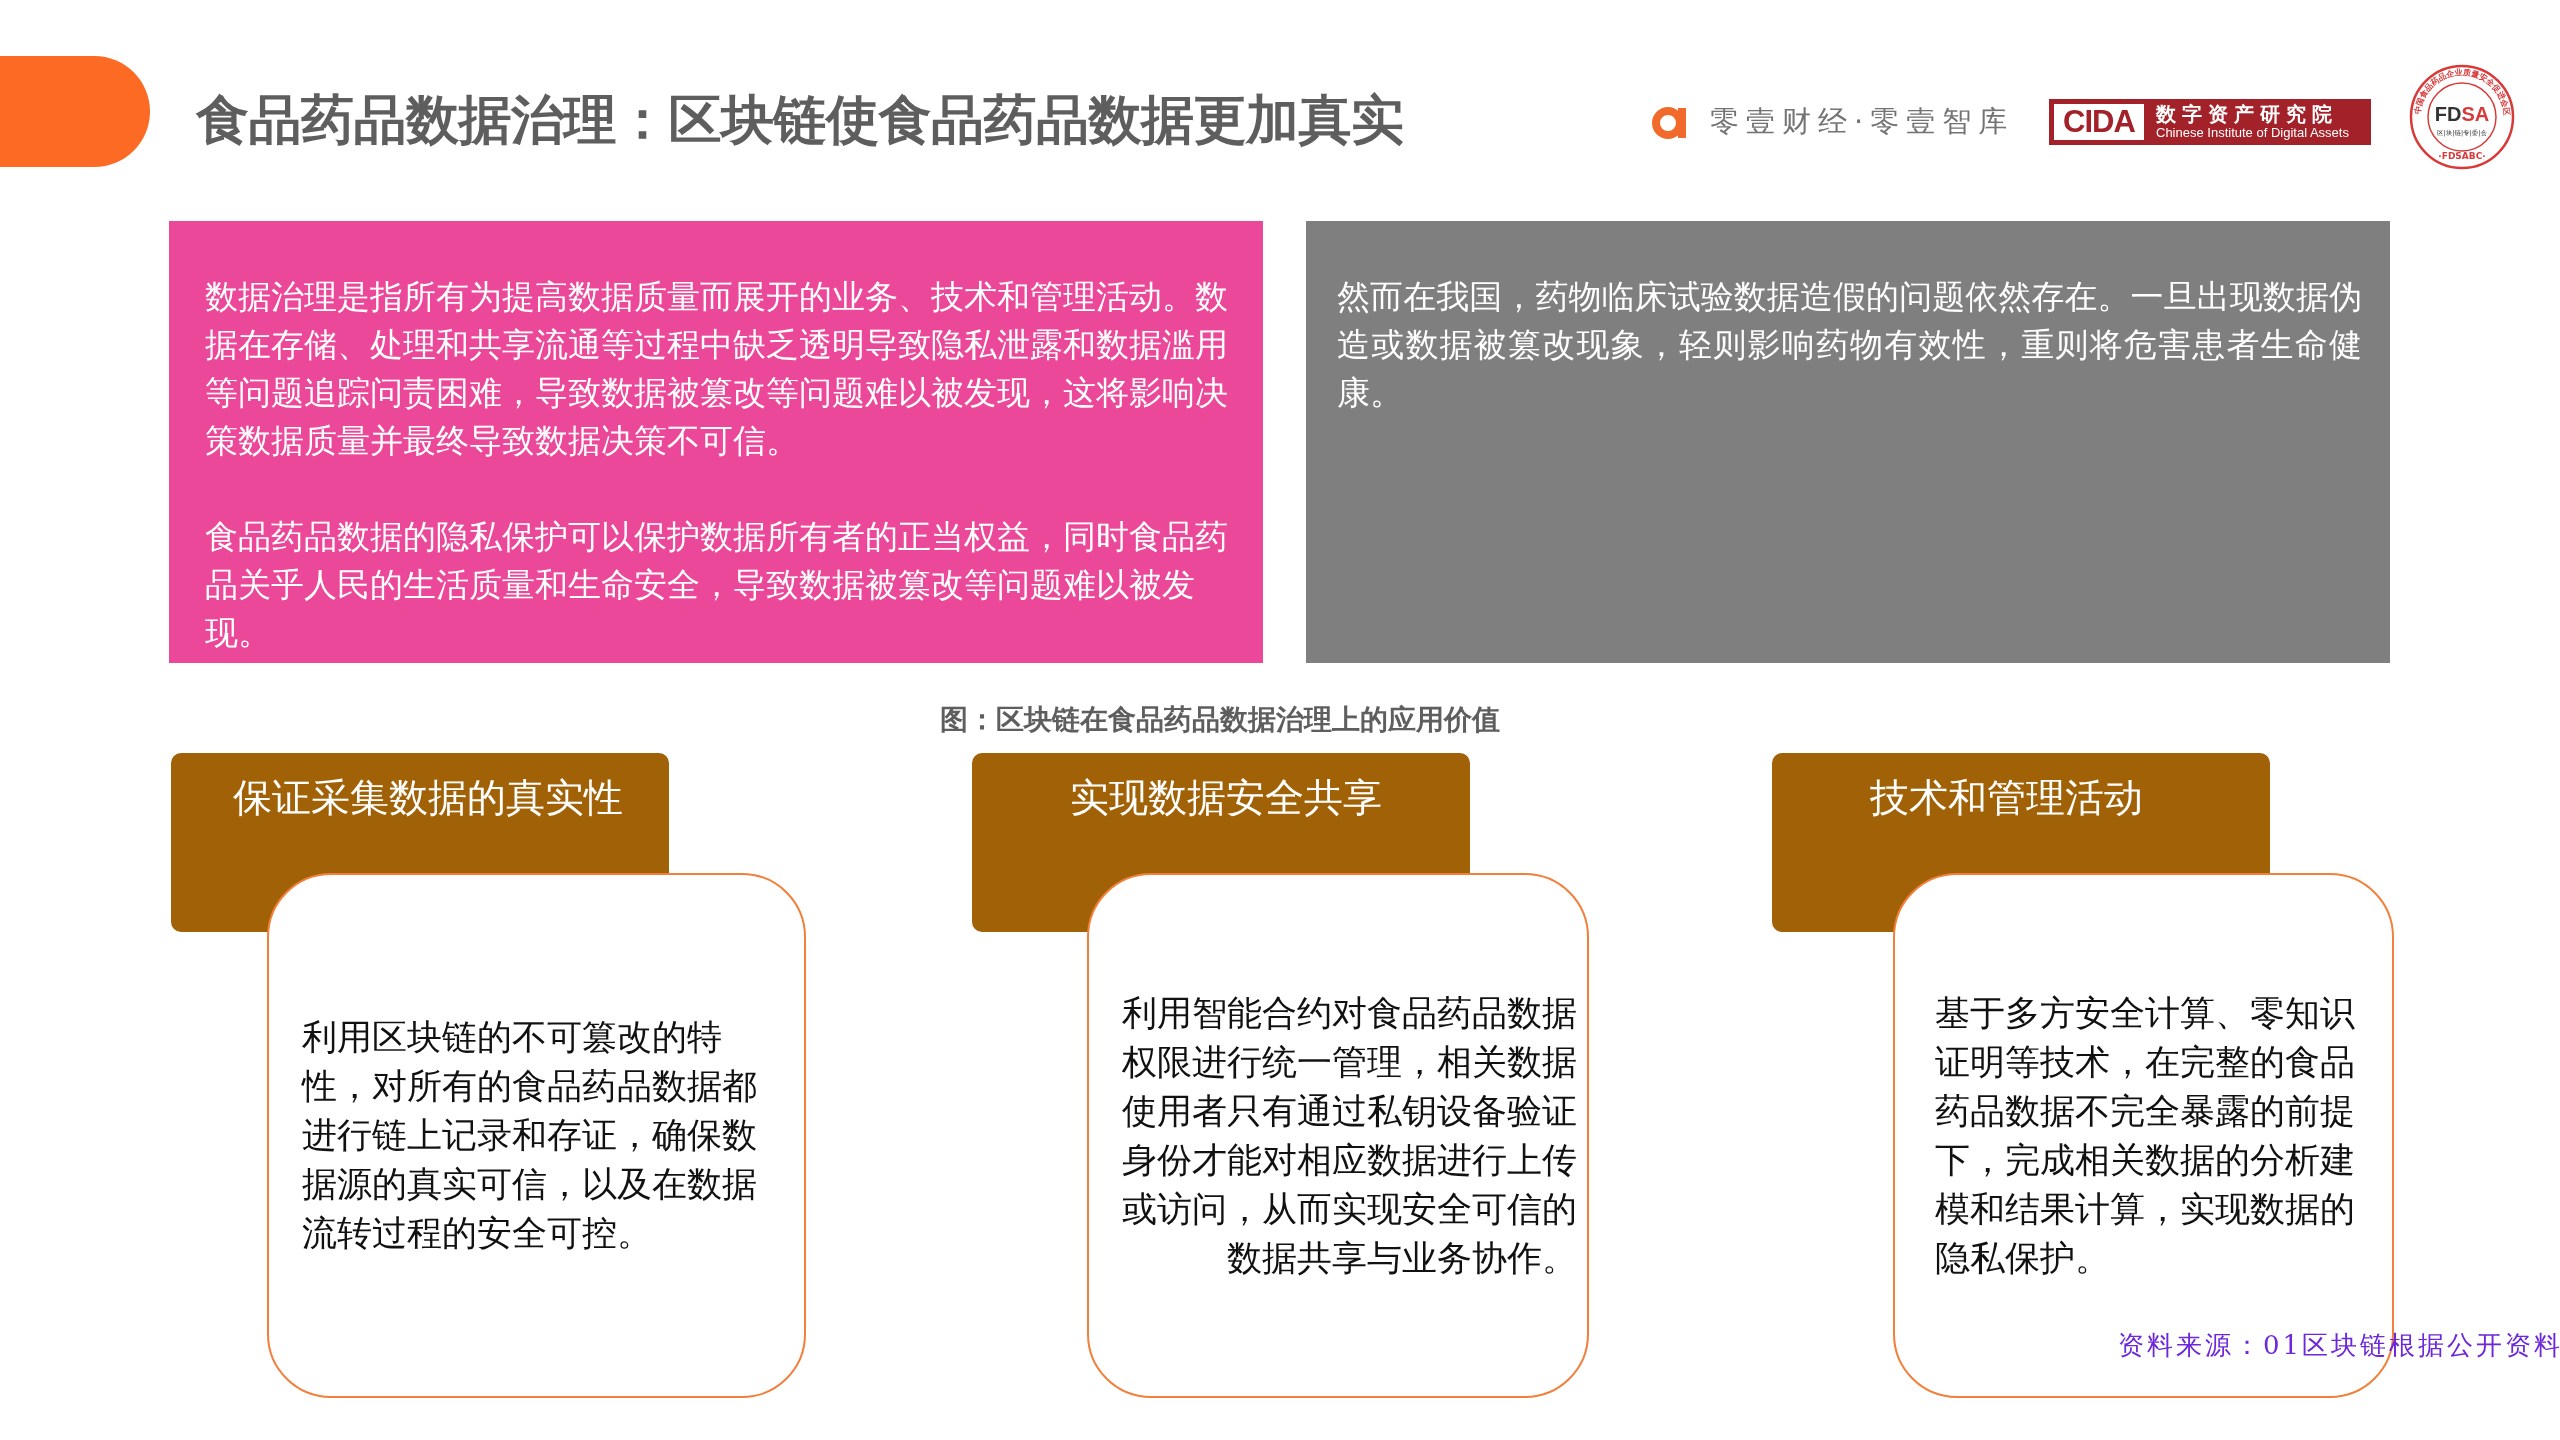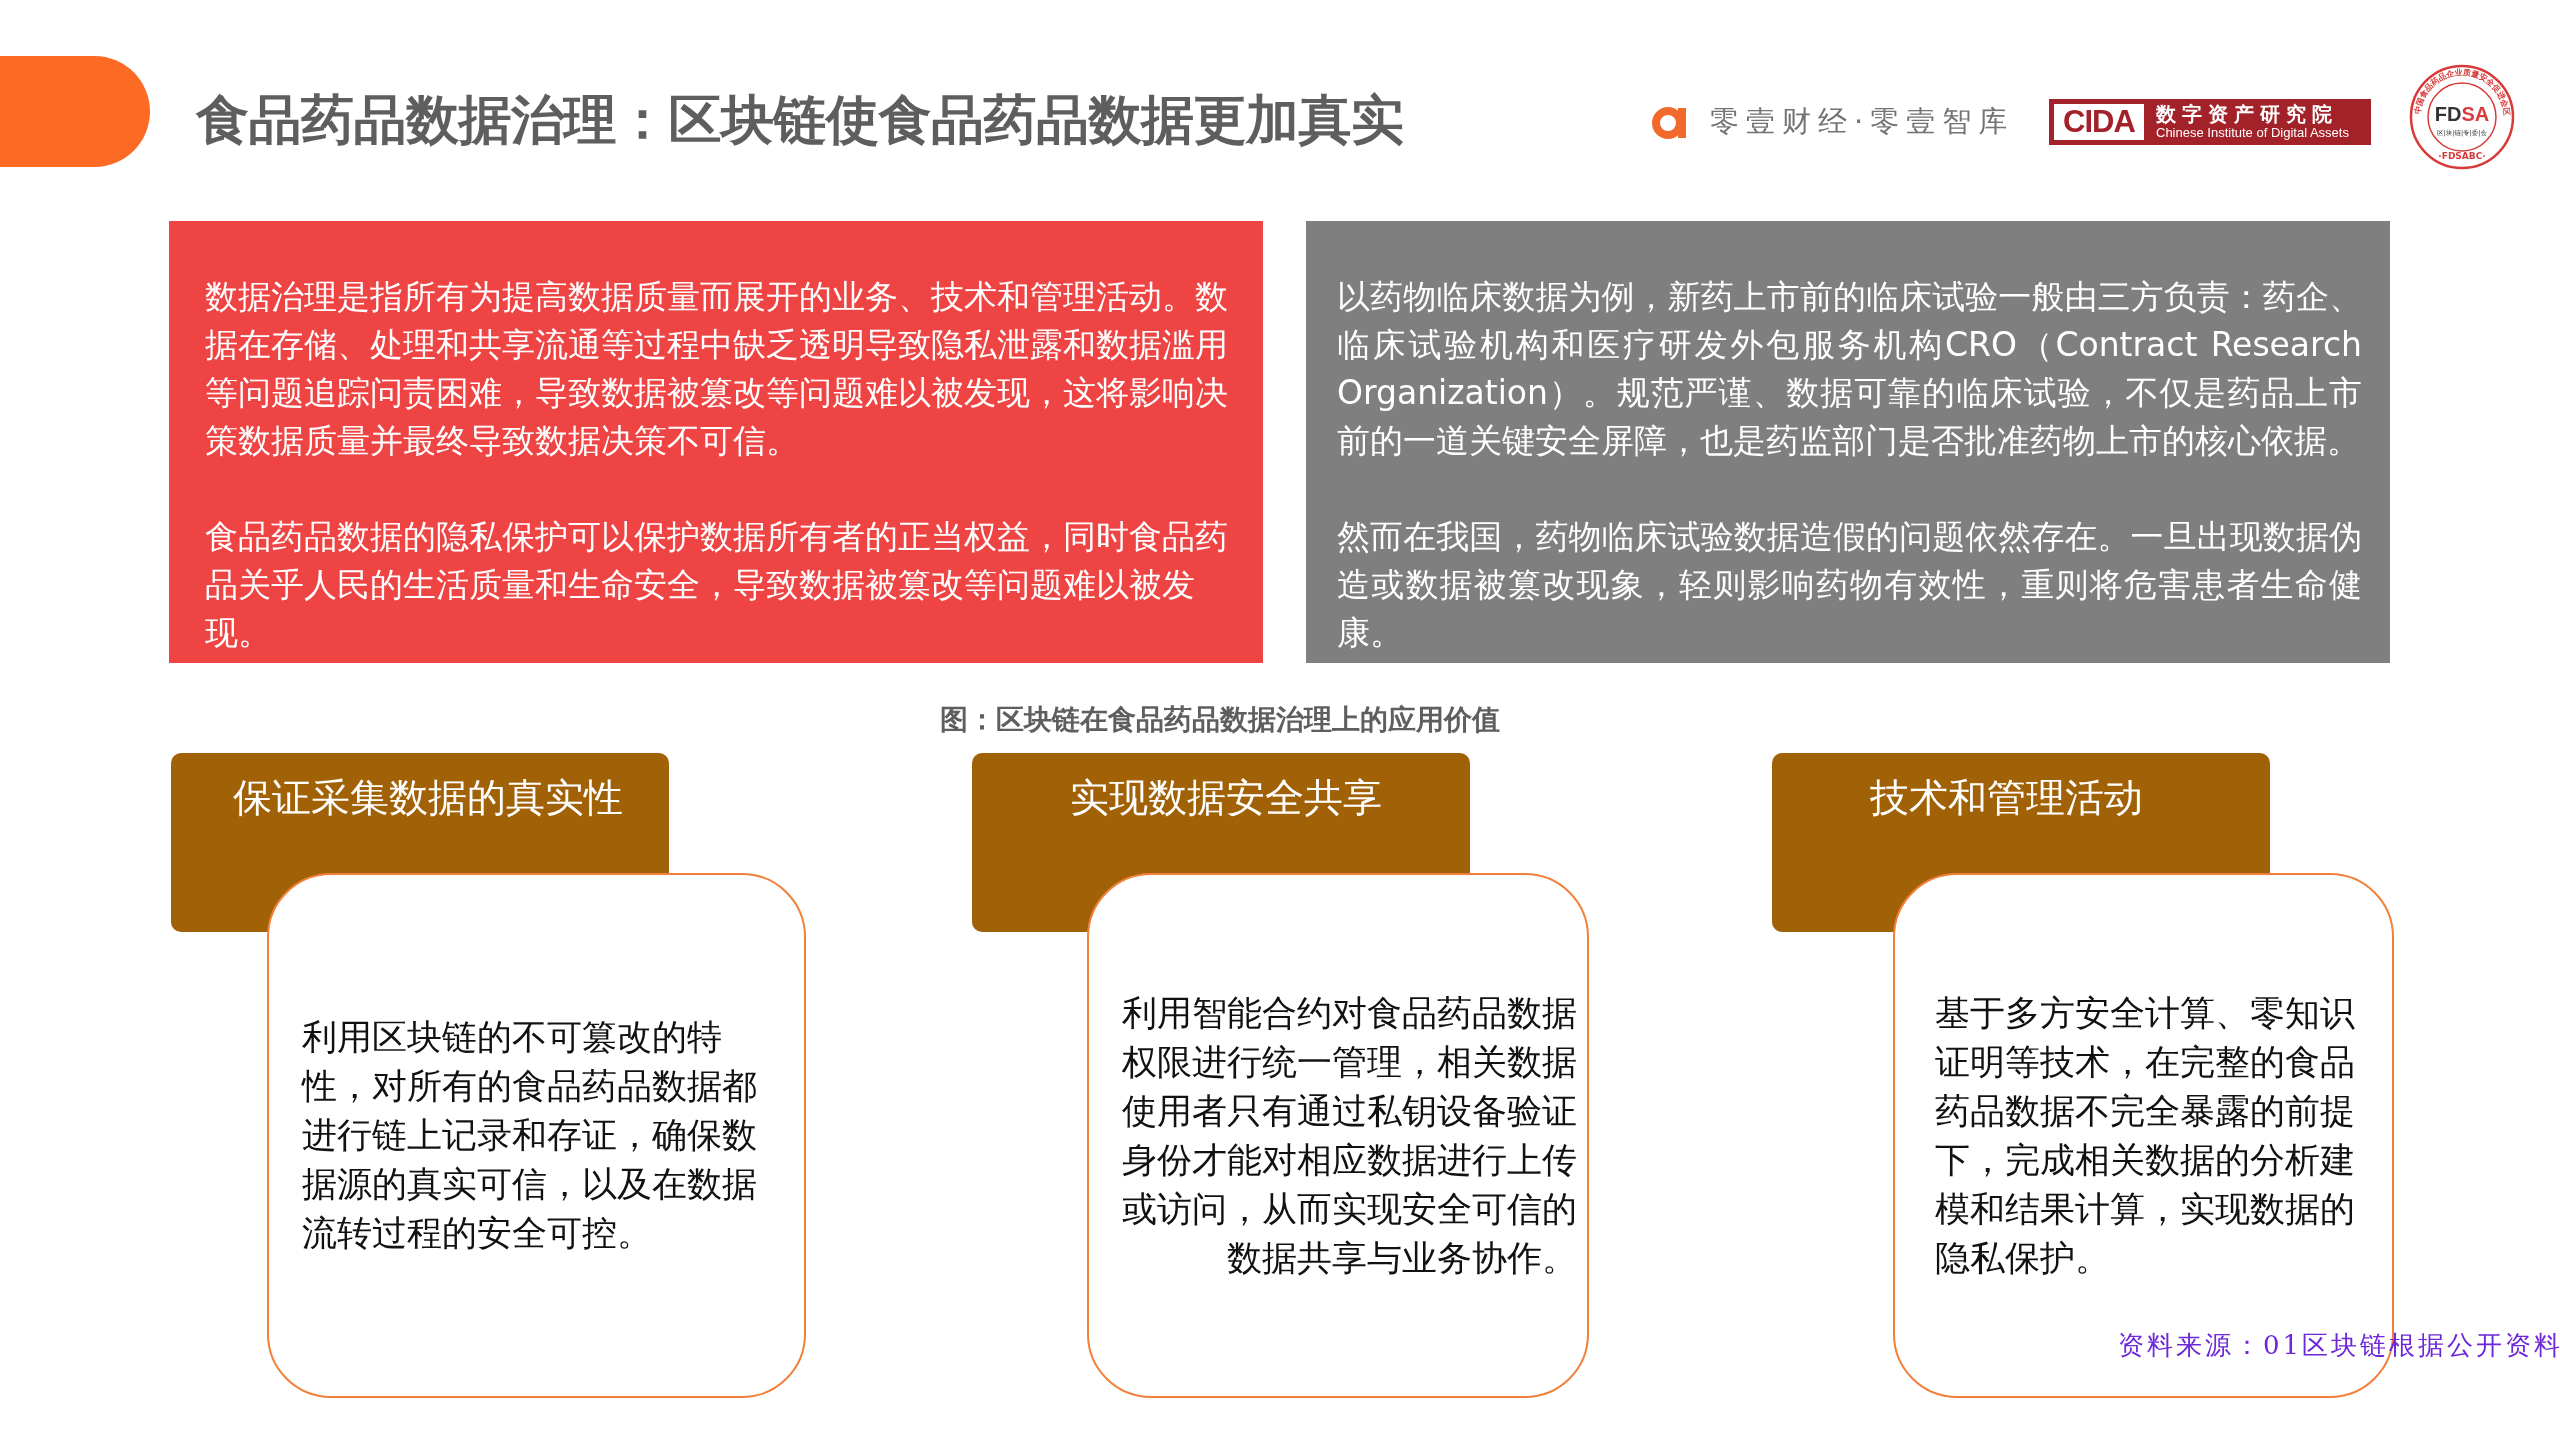--- a/index.html
+++ b/index.html
@@ -37,21 +37,21 @@
   .seal { left:2408px; top:63px; width:108px; height:108px; }
 
   
   .infobox {
     top:221px; height:442px; box-sizing:border-box;
     padding:52px 34px 0 36px; color:#ffffff;
     font-size:33px; line-height:48px;
   }
   .infobox p { margin:0; }
   .infobox p + p { margin-top:48px; }
-  .box-orange { left:169px; width:1094px; background:#ef4444; }
+  .box-orange { left:169px; width:1094px; background:#ec4899; }
   .box-gray { left:1306px; width:1084px; background:#7f7f7f; padding-left:31px; padding-right:28px; text-align:justify; }
 
   .caption {
     left:0; width:2560px; top:700px; text-align:center;
     font-size:28px; font-weight:bold; color:#5e5e5e; line-height:40px;
     padding-left:-0px;
   }
   .caption span { position:relative; left:-60px; }
 
   
@@ -111,21 +111,20 @@
     <text x="54" y="58" text-anchor="middle" font-size="20" font-weight="bold" font-family="Liberation Sans, sans-serif"><tspan fill="#333">F</tspan><tspan fill="#333">D</tspan><tspan fill="#d83a3a">SA</tspan></text>
     <text x="54" y="72" text-anchor="middle" font-size="6.5" fill="#333" font-family="DejaVu Sans, sans-serif">区|块|链|专|委|会</text>
   </svg>
 </div>
 
 <div class="abs infobox box-orange">
   <p>数据治理是指所有为提高数据质量而展开的业务、技术和管理活动。数据在存储、处理和共享流通等过程中缺乏透明导致隐私泄露和数据滥用等问题追踪问责困难，导致数据被篡改等问题难以被发现，这将影响决策数据质量并最终导致数据决策不可信。</p>
   <p>食品药品数据的隐私保护可以保护数据所有者的正当权益，同时食品药品关乎人民的生活质量和生命安全，导致数据被篡改等问题难以被发现。</p>
 </div>
 <div class="abs infobox box-gray">
-  <p>以药物临床数据为例，新药上市前的临床试验一般由三方负责：药企、临床试验机构和医疗研发外包服务机构CRO（Contract Research Organization）。规范严谨、数据可靠的临床试验，不仅是药品上市前的一道关键安全屏障，也是药监部门是否批准药物上市的核心依据。</p>
   <p>然而在我国，药物临床试验数据造假的问题依然存在。一旦出现数据伪造或数据被篡改现象，轻则影响药物有效性，重则将危害患者生命健康。</p>
 </div>
 
 <div class="abs caption">
   <span>图：区块链在食品药品数据治理上的应用价值</span>
 </div>
 
 <div class="abs tab" style="left:171px;">
   <span class="tab-label" style="left:62px;">保证采集数据的真实性</span>
 </div>

